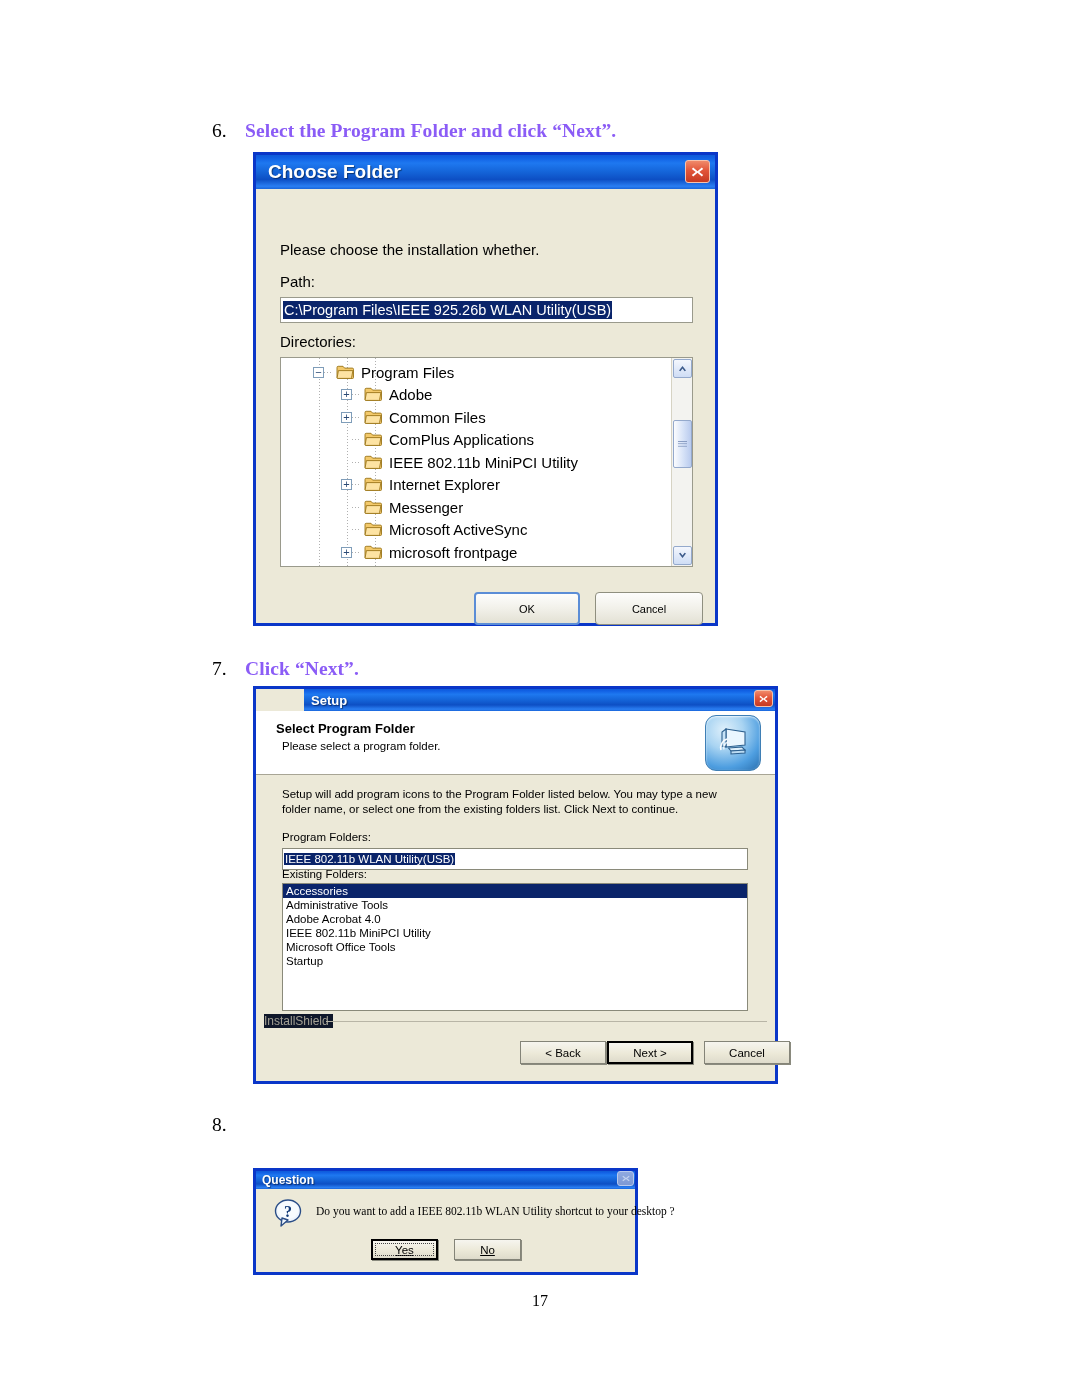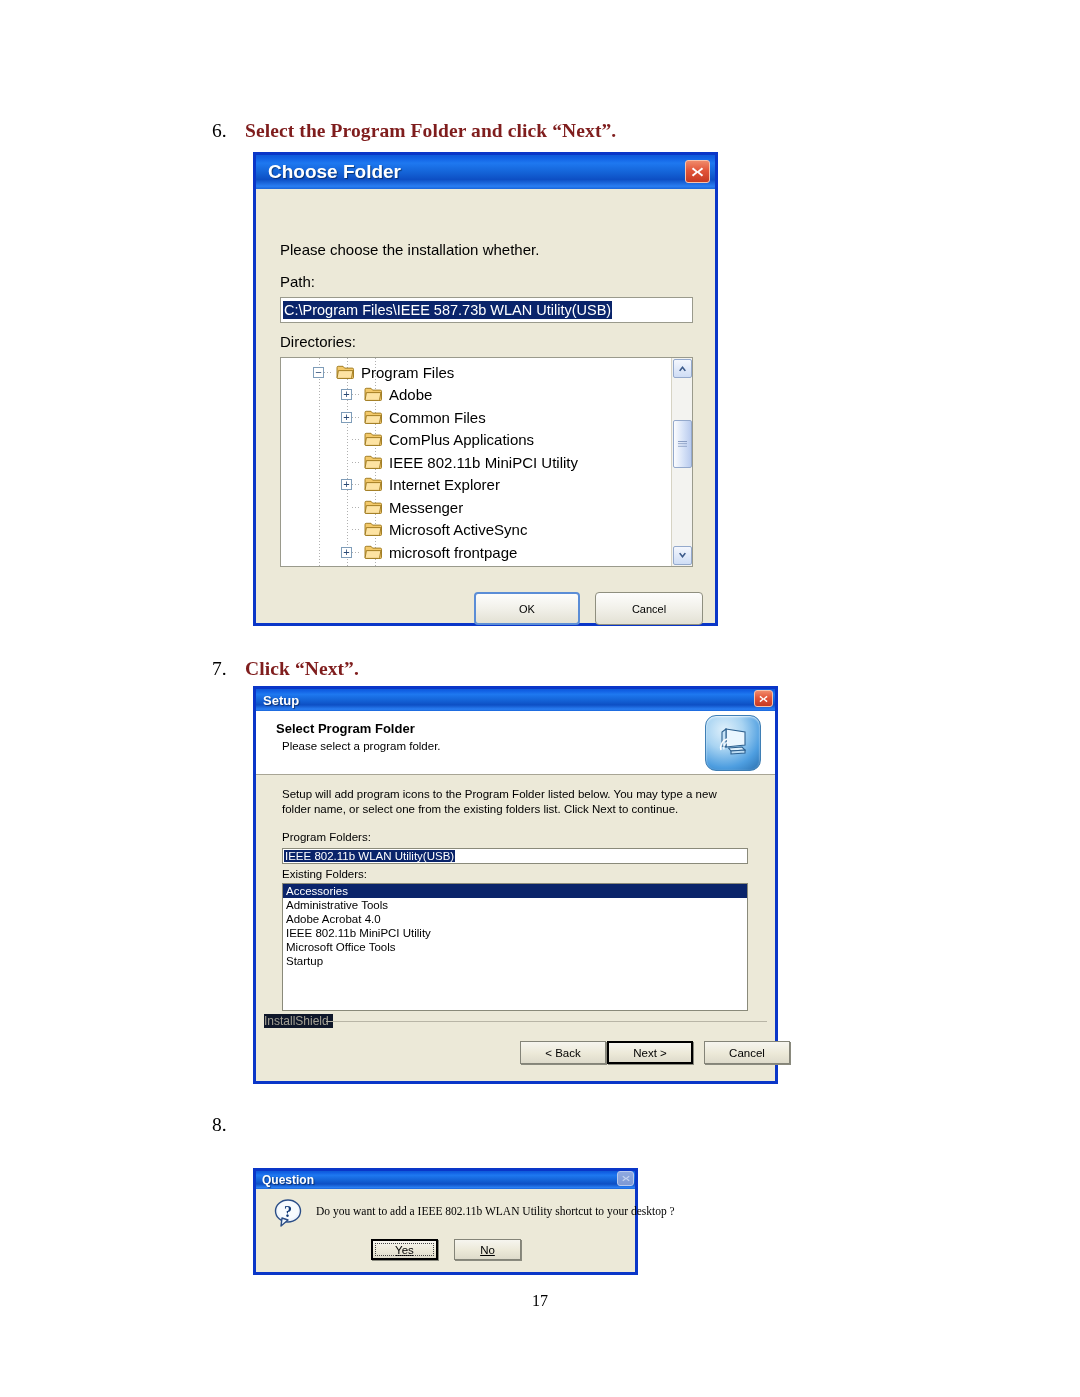--- a/index.html
+++ b/index.html
@@ -7,21 +7,21 @@
     width:1080px;height:1397px;background:#ffffff;
     font-family:"Liberation Serif", serif;
     position:relative;overflow:hidden;
   }
   
   .page{position:absolute;left:0;top:0;width:1080px;height:1397px;}
 
   .step-line{
     position:absolute;
     font-family:"Liberation Serif", serif;
-    font-size:19.5px;font-weight:bold;color:#7f1d1d;
+    font-size:19.5px;font-weight:bold;color:#8b5cf6;
     letter-spacing:0.1px;
   }
   .step-num{position:absolute;font-family:"Liberation Serif",serif;font-size:19.5px;color:#000;font-weight:normal;}
   .step-body{
     position:absolute;font-family:"Liberation Serif",serif;font-size:19.5px;color:#000;
     line-height:27px;text-align:justify;
   }
   .step-body b{font-weight:bold;}
 
   .page-number{
@@ -132,21 +132,21 @@
     position:absolute;height:33px;
     background:linear-gradient(to bottom,#fdfdfc,#f2f1ea 48%,#e3e1d4);
     border:1px solid #8f8f7f;border-radius:4px;box-sizing:border-box;
     display:flex;align-items:center;justify-content:center;
     font-family:"Liberation Sans",sans-serif;font-size:11px;color:#000;
   }
   .cf-btn.default{border:2px solid #5b8dd6;}
 
   
   #dlg-setup{left:253px;top:686px;width:525px;height:398px;}
-  #dlg-setup .xp-title{height:22px;padding-left:7px;}
+  #dlg-setup .xp-title{height:22px;padding-left:7px;margin-left:48px;}
   #dlg-setup .xp-title-text{font-size:13px;}
   #dlg-setup .xp-close{right:5px;top:4px;width:19px;height:17px;}
 
   .su-body{position:absolute;left:3px;right:3px;top:25px;bottom:3px;background:#ece9d8;}
   .su-header{
     position:absolute;left:0;right:0;top:0;height:63px;background:#ffffff;
     border-bottom:1px solid #a8a595;
   }
   .su-h-title{
     position:absolute;left:20px;top:10px;
@@ -165,21 +165,21 @@
     box-shadow:inset 0 1px 2px rgba(255,255,255,0.8);
   }
   .su-text{
     position:absolute;left:26px;top:76px;width:465px;
     font-family:"Liberation Sans",sans-serif;font-size:11.5px;color:#000;line-height:15px;
   }
   .su-label{
     position:absolute;font-family:"Liberation Sans",sans-serif;font-size:11.5px;color:#000;
   }
   .su-input{
-    position:absolute;left:26px;top:137px;width:466px;height:16px;
+    position:absolute;left:26px;top:137px;width:466px;height:22px;
     background:#ffffff;border:1px solid #8a8a7a;box-sizing:border-box;
     display:flex;align-items:center;padding-left:1px;
   }
   .su-input-text{
     background:#0a246a;color:#fff;
     font-family:"Liberation Sans",sans-serif;font-size:11.5px;
     white-space:nowrap;padding:0 1px;
   }
   .su-list{
     position:absolute;left:26px;top:172px;width:466px;height:128px;
@@ -251,21 +251,21 @@
       <svg width="15" height="14" viewBox="0 0 15 14" aria-hidden="true">
         <path d="M3.2 2.6 L7.5 6.3 L11.8 2.6 L13.2 4.1 L9.3 7 L13.2 9.9 L11.8 11.4 L7.5 7.7 L3.2 11.4 L1.8 9.9 L5.7 7 L1.8 4.1 Z" fill="#ffffff"></path>
       </svg>
     </div>
 
     <div class="cf-body">
       <div class="cf-label" style="left:24px;top:52px;">Please choose the installation whether.</div>
       <div class="cf-label" style="left:24px;top:84px;">Path:</div>
 
       <div class="cf-path">
-        <span class="cf-path-text">C:\Program Files\IEEE 587.73b WLAN Utility(USB)</span>
+        <span class="cf-path-text">C:\Program Files\IEEE 925.26b WLAN Utility(USB)</span>
       </div>
 
       <div class="cf-label" style="left:24px;top:144px;">Directories:</div>
 
       <div class="cf-tree">
         <div class="tree-guides">
           <div class="guide" style="left:38px;"></div>
           <div class="guide" style="left:66px;"></div>
           <div class="guide" style="left:94px;"></div>
         </div>

